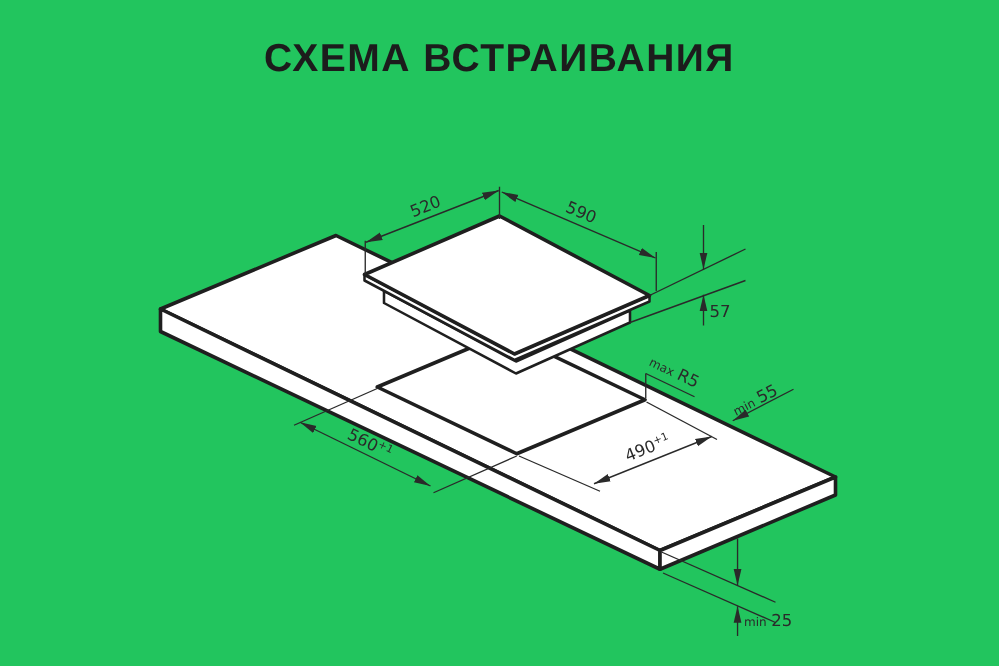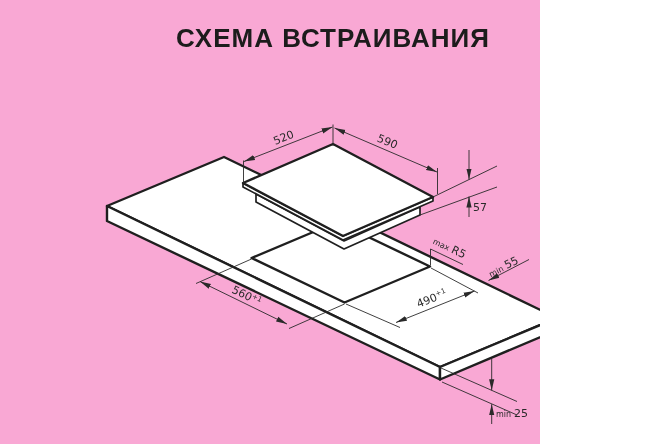--- a/index.html
+++ b/index.html
@@ -1,16 +1,16 @@
 <!DOCTYPE html>
 <html><head>
 <meta charset="utf-8">
 <style>
   html,body{margin:0;padding:0;background:#ffffff;}
-  .page{position:relative;width:540px;height:444px;background:#f9a8d4;overflow:hidden;}
+  .page{position:relative;width:666px;height:444px;background:#22c55e;overflow:hidden;}
   svg{display:block;}
   .title{
     font-family:"Liberation Sans","DejaVu Sans",sans-serif;
     font-weight:800;
     font-size:26px;
     letter-spacing:1px;
     fill:#1c1c1c;
   }
   .dimtxt{
     font-family:"DejaVu Sans","Liberation Sans",sans-serif;

